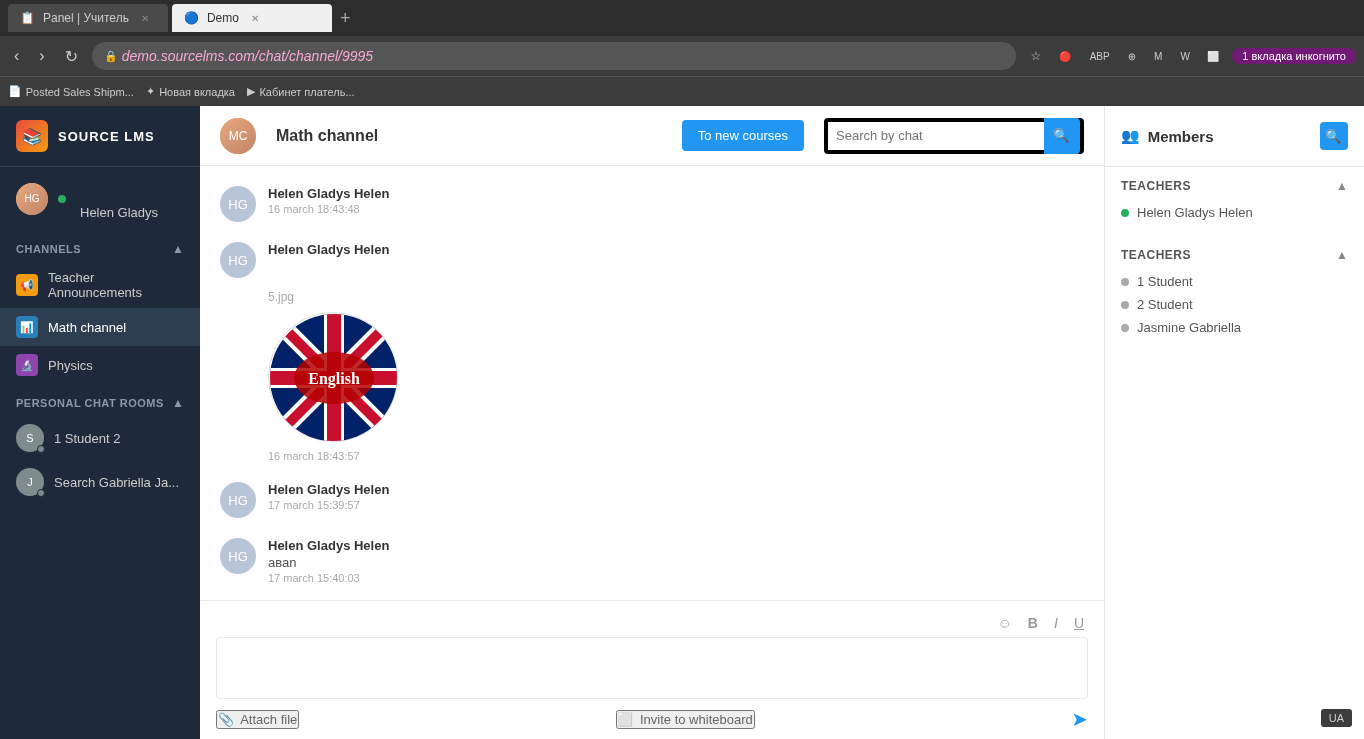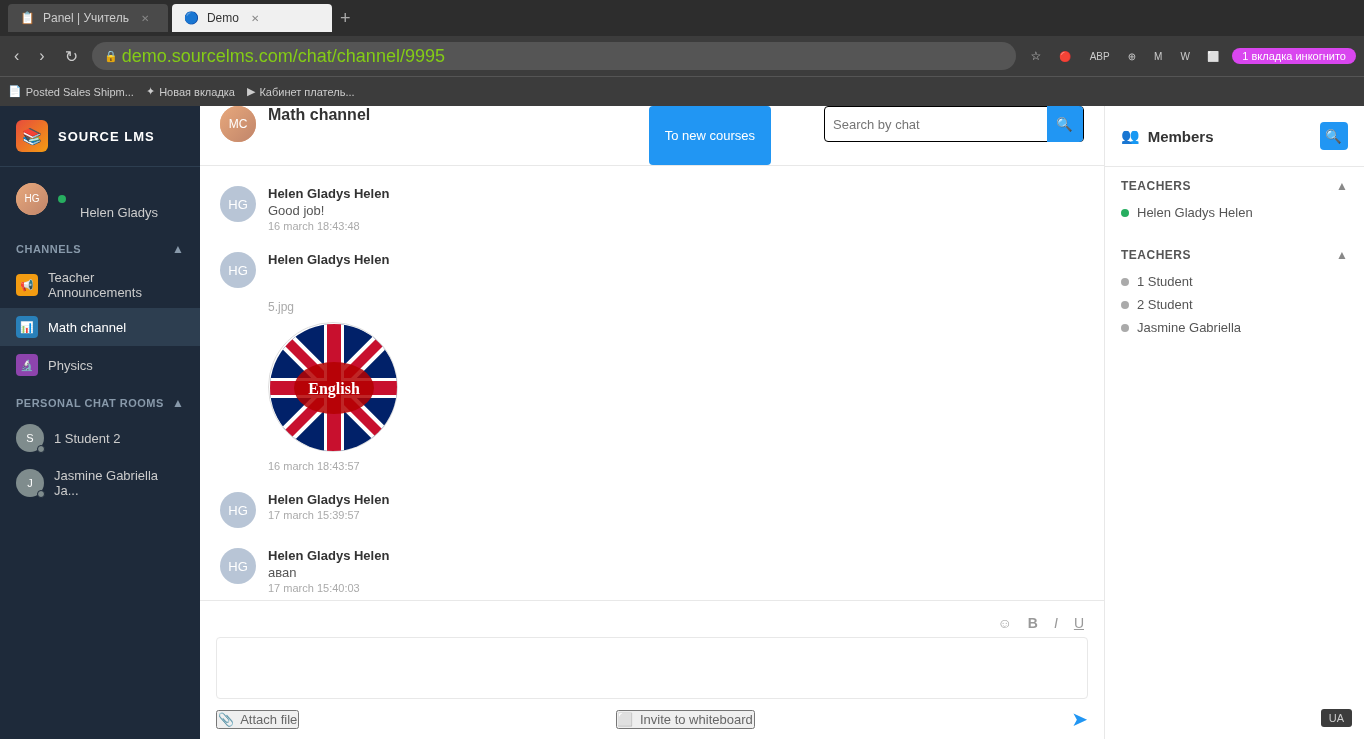--- a/index.html
+++ b/index.html
@@ -8,24 +8,24 @@
     
     .browser-chrome { background: #3c3c3c; width: 1364px; height: 739px; display: flex; flex-direction: column; }
     .tab-bar { background: #2d2d2d; display: flex; align-items: center; height: 36px; padding: 0 8px; gap: 4px; }
     .tab { background: #4a4a4a; color: #ccc; font-size: 12px; padding: 0 12px; height: 28px; display: flex; align-items: center; border-radius: 4px 4px 0 0; gap: 8px; min-width: 160px; }
     .tab.active { background: #f0f0f0; color: #333; }
     .tab-close { font-size: 10px; cursor: pointer; margin-left: 4px; color: #888; }
     .tab-add { background: none; border: none; color: #aaa; font-size: 18px; cursor: pointer; padding: 0 4px; }
     .address-bar { background: #3c3c3c; height: 40px; display: flex; align-items: center; padding: 0 8px; gap: 8px; }
     .nav-btn { color: #ccc; background: none; border: none; font-size: 16px; cursor: pointer; padding: 2px 6px; }
     .address-input { flex: 1; background: #555; border: none; border-radius: 20px; height: 28px; padding: 0 12px; color: #fff; font-size: 12px; display: flex; align-items: center; }
-    .address-text { color: #84cc16; font-size: 18px; }
+    .address-text { color: #f9a8d4; font-size: 14px; font-style: italic; }
     .browser-actions { display: flex; gap: 6px; align-items: center; }
     .browser-action-btn { color: #ccc; font-size: 12px; padding: 2px 6px; cursor: pointer; }
-    .incognito-btn { background: #d946ef; color: #fff; border-radius: 12px; padding: 2px 10px; font-size: 11px; }
+    .incognito-btn { background: #701a75; color: #fff; border-radius: 12px; padding: 2px 10px; font-size: 11px; }
     .bookmarks-bar { background: #3c3c3c; height: 30px; display: flex; align-items: center; padding: 0 8px; gap: 12px; border-top: 1px solid #555; }
     .bookmark-item { color: #ccc; font-size: 11px; cursor: pointer; display: flex; align-items: center; gap: 4px; }
 
     
     .app-container { display: flex; height: calc(739px - 106px); background: #f0f0f0; }
 
     
     .sidebar { width: 200px; background: #1e2a3a; display: flex; flex-direction: column; color: #fff; flex-shrink: 0; }
     .sidebar-logo { padding: 14px 16px; display: flex; align-items: center; gap: 10px; border-bottom: 1px solid #2d3e50; }
     .logo-icon { width: 32px; height: 32px; background: linear-gradient(135deg, #e74c3c, #f39c12); border-radius: 6px; display: flex; align-items: center; justify-content: center; font-size: 16px; }
@@ -46,25 +46,25 @@
     .channel-icon.blue { background: #2980b9; }
     .channel-icon.purple { background: #8e44ad; }
 
     .personal-item { padding: 8px 16px; display: flex; align-items: center; gap: 10px; cursor: pointer; color: #ccc; font-size: 13px; }
     .personal-avatar { width: 28px; height: 28px; border-radius: 50%; background: #7f8c8d; display: flex; align-items: center; justify-content: center; font-size: 11px; color: #fff; flex-shrink: 0; position: relative; }
     .status-dot { width: 8px; height: 8px; border-radius: 50%; position: absolute; bottom: -1px; right: -1px; border: 1px solid #1e2a3a; }
     .status-dot.offline { background: #7f8c8d; }
 
     
     .main-content { flex: 1; display: flex; flex-direction: column; background: #fff; }
-    .chat-header { height: 60px; background: #fff; border-bottom: 1px solid #e8e8e8; display: flex; padding: 0 20px; gap: 12px; }
+    .chat-header { height: 60px; background: #fff; border-bottom: 1px solid #e8e8e8; display: flex; align-items: center; padding: 0 20px; gap: 20px; }
     .chat-header-avatar { width: 36px; height: 36px; border-radius: 50%; background: #e8a87c; display: flex; align-items: center; justify-content: center; }
     .chat-title { font-size: 16px; font-weight: 600; color: #333; flex: 1; }
     .to-courses-btn { background: #2196f3; color: #fff; border: none; border-radius: 4px; padding: 8px 16px; font-size: 13px; cursor: pointer; }
-    .search-box { display: flex; align-items: center; border: 1px solid #000000; border-radius: 4px; padding: 0 8px; height: 36px; width: 260px; margin-left: 41px; }
+    .search-box { display: flex; align-items: center; border: 4px solid #000000; border-radius: 4px; padding: 0 8px; height: 36px; width: 260px; }
     .search-input { border: none; outline: none; font-size: 13px; color: #999; flex: 1; }
     .search-btn { background: #2196f3; border: none; width: 36px; height: 36px; display: flex; align-items: center; justify-content: center; cursor: pointer; color: #fff; border-radius: 0 4px 4px 0; margin-right: -8px; }
 
     .chat-messages { flex: 1; overflow-y: auto; padding: 20px; background: #fff; }
     .message { display: flex; gap: 12px; margin-bottom: 20px; }
     .msg-avatar { width: 36px; height: 36px; border-radius: 50%; background: #b8c5d6; display: flex; align-items: center; justify-content: center; font-size: 13px; color: #fff; flex-shrink: 0; }
     .msg-content { flex: 1; }
     .msg-name { font-size: 13px; font-weight: 600; color: #333; margin-bottom: 2px; }
     .msg-text { font-size: 13px; color: #555; margin-bottom: 2px; }
     .msg-time { font-size: 11px; color: #aaa; }
@@ -202,21 +202,21 @@
           <span>S</span>
           <div class="status-dot offline"></div>
         </div>
         <span>1 Student 2</span>
       </div>
       <div class="personal-item">
         <div class="personal-avatar">
           <span>J</span>
           <div class="status-dot offline"></div>
         </div>
-        <span>Jasmine Gabriella Ja...</span>
+        <span>Search Gabriella Ja...</span>
       </div>
     </div>
 
     <div class="main-content">
       <div class="chat-header">
         <div class="chat-header-avatar">
           <div style="width:36px;height:36px;border-radius:50%;background:linear-gradient(135deg,#e8a87c,#c0856a);display:flex;align-items:center;justify-content:center;">
             <span style="color:#fff;font-size:12px;">MC</span>
           </div>
         </div>
@@ -229,21 +229,20 @@
           </button>
         </div>
       </div>
 
       <div class="chat-messages">
 
         <div class="message">
           <div class="msg-avatar" style="background:#b8c5d6;">HG</div>
           <div class="msg-content">
             <div class="msg-name">Helen Gladys Helen</div>
-            <div class="msg-text">Good job!</div>
             <div class="msg-time">16 march 18:43:48</div>
           </div>
         </div>
 
         <div class="message">
           <div class="msg-avatar" style="background:#b8c5d6;">HG</div>
           <div class="msg-content">
             <div class="msg-name">Helen Gladys Helen</div>
             <div class="msg-text" style="color:#aaa; font-size:12px;margin-top:33px;">5.jpg</div>
             <div class="msg-image">

